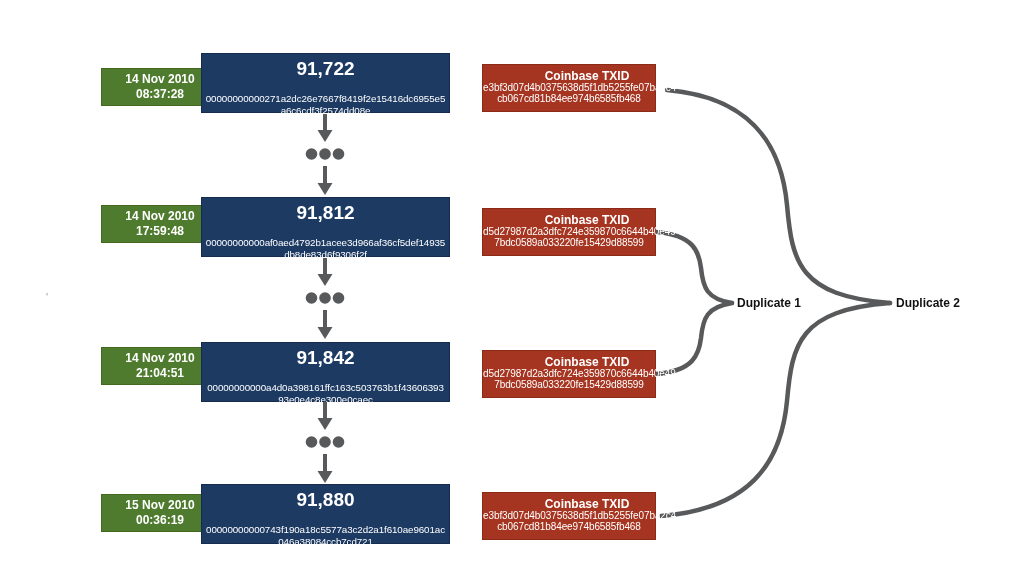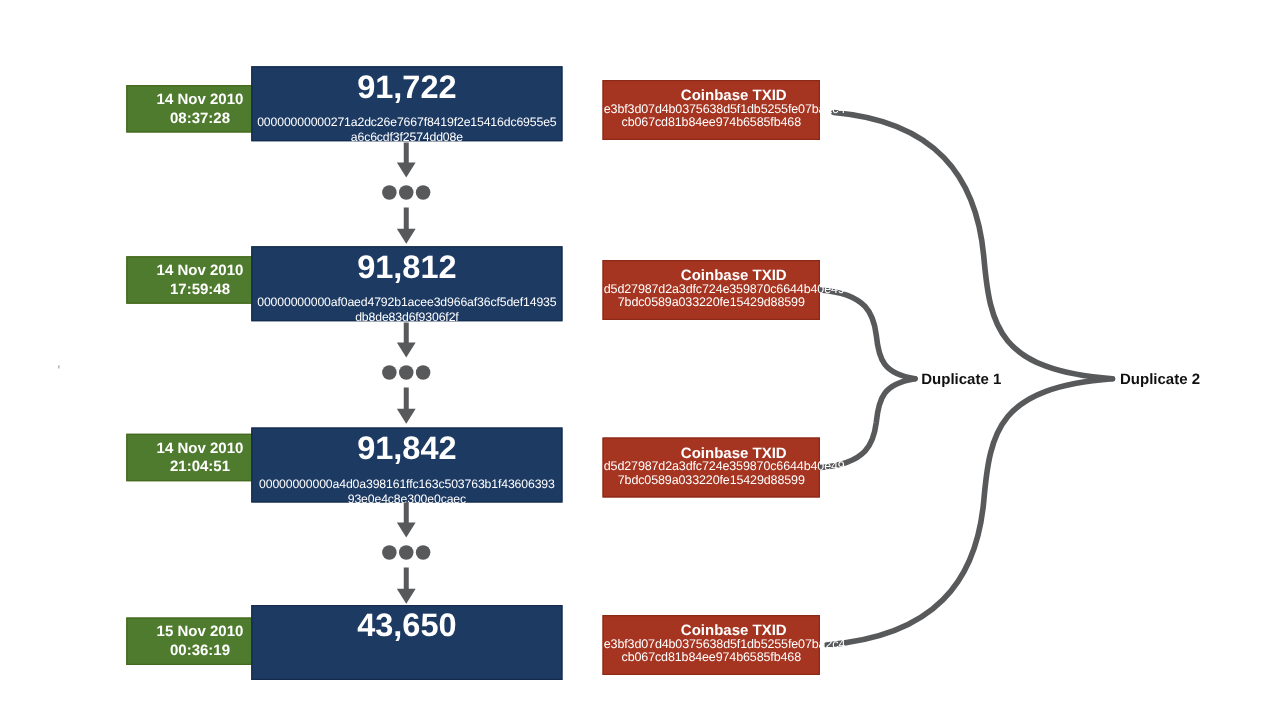--- a/index.html
+++ b/index.html
@@ -10,21 +10,21 @@
   .box{position:absolute;box-sizing:border-box;color:#ffffff;text-align:center;}
   
   .gbox{left:69px;width:118px;height:38px;background:#4e7b2d;border:1px solid #44691f;
         display:flex;flex-direction:column;justify-content:center;
         font-weight:bold;font-size:12px;line-height:15px;margin-left:32px;}
   .gbox.r0{top:68px}.gbox.r1{top:205px}.gbox.r2{top:347px}.gbox.r3{top:494px}
   
   .bbox{left:201px;width:249px;height:60px;background:#1d3a63;border:1px solid #152c4e;
         padding-top:4px;}
   .bbox.r0{top:53px}.bbox.r1{top:197px}.bbox.r2{top:342px}.bbox.r3{top:484px}
-  .block-height{font-weight:bold;font-size:26px;line-height:22px;}
+  .block-height{font-weight:bold;font-size:19px;line-height:22px;}
   .hash-line{font-size:9.8px;line-height:12px;white-space:nowrap;letter-spacing:-0.1px;}
   .hash-wrap{margin-top:13px;}
   
   .rbox{left:482px;width:174px;height:48px;background:#a53420;border:1px solid #8c2a18;
         padding-top:5px;}
   .rbox.r0{top:64px}.rbox.r1{top:208px}.rbox.r2{top:350px}.rbox.r3{top:492px}
   .cb-title{font-weight:bold;font-size:12px;line-height:13px;margin-left:36px;}
   .tx-line{font-size:10px;line-height:10.5px;white-space:nowrap;letter-spacing:-0.1px;}
   
   .conn{position:absolute;left:305px;width:40px;height:84px;}
@@ -146,21 +146,25 @@
       <line x1="20" y1="53" x2="20" y2="71" stroke-width="4"></line>
       <polygon points="12.5,70 27.5,70 20,82" stroke="none"></polygon>
     </g>
   </svg>
 
   <div class="box gbox r3">
     <div>15 Nov 2010</div>
     <div>00:36:19</div>
   </div>
   <div class="box bbox r3">
-    <div class="block-height">43,650</div>
+    <div class="block-height">91,880</div>
+    <div class="hash-wrap">
+      <div class="hash-line">00000000000743f190a18c5577a3c2d2a1f610ae9601ac</div>
+      <div class="hash-line">046a38084ccb7cd721</div>
+    </div>
   </div>
   <div class="box rbox r3">
     <div class="cb-title">Coinbase TXID</div>
     <div class="tx-line">e3bf3d07d4b0375638d5f1db5255fe07ba2c4</div>
     <div class="tx-line">cb067cd81b84ee974b6585fb468</div>
   </div>
 
   <div class="dup-label dup1">Duplicate 1</div>
   <div class="dup-label dup2">Duplicate 2</div>
 

